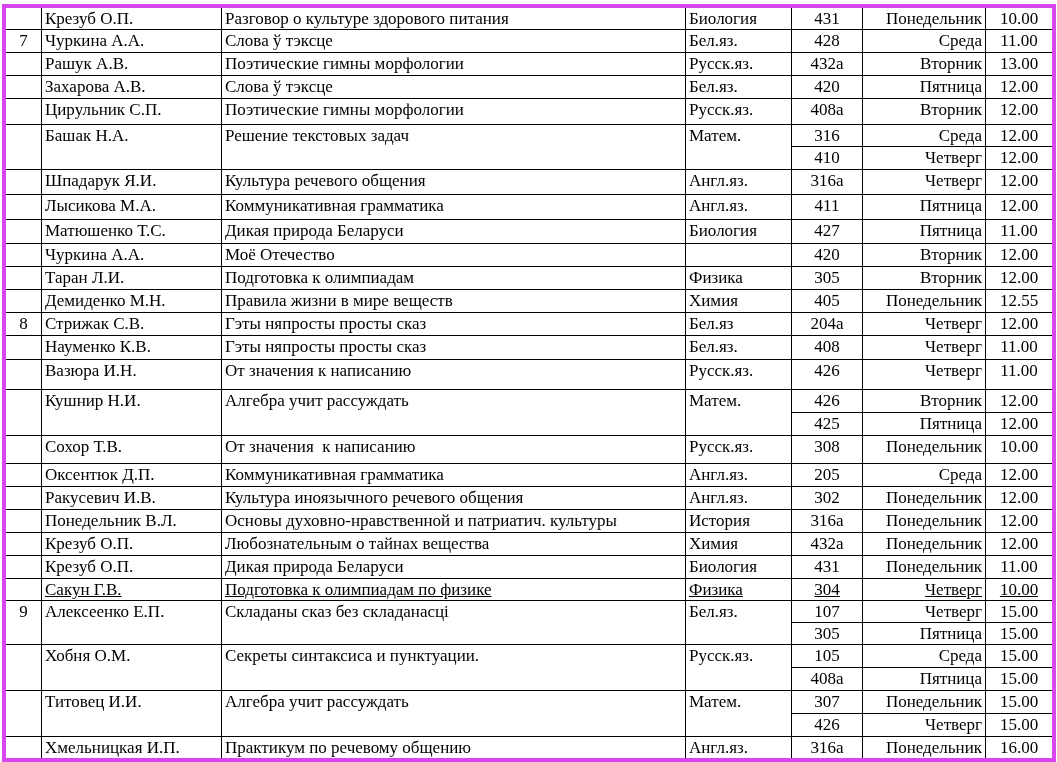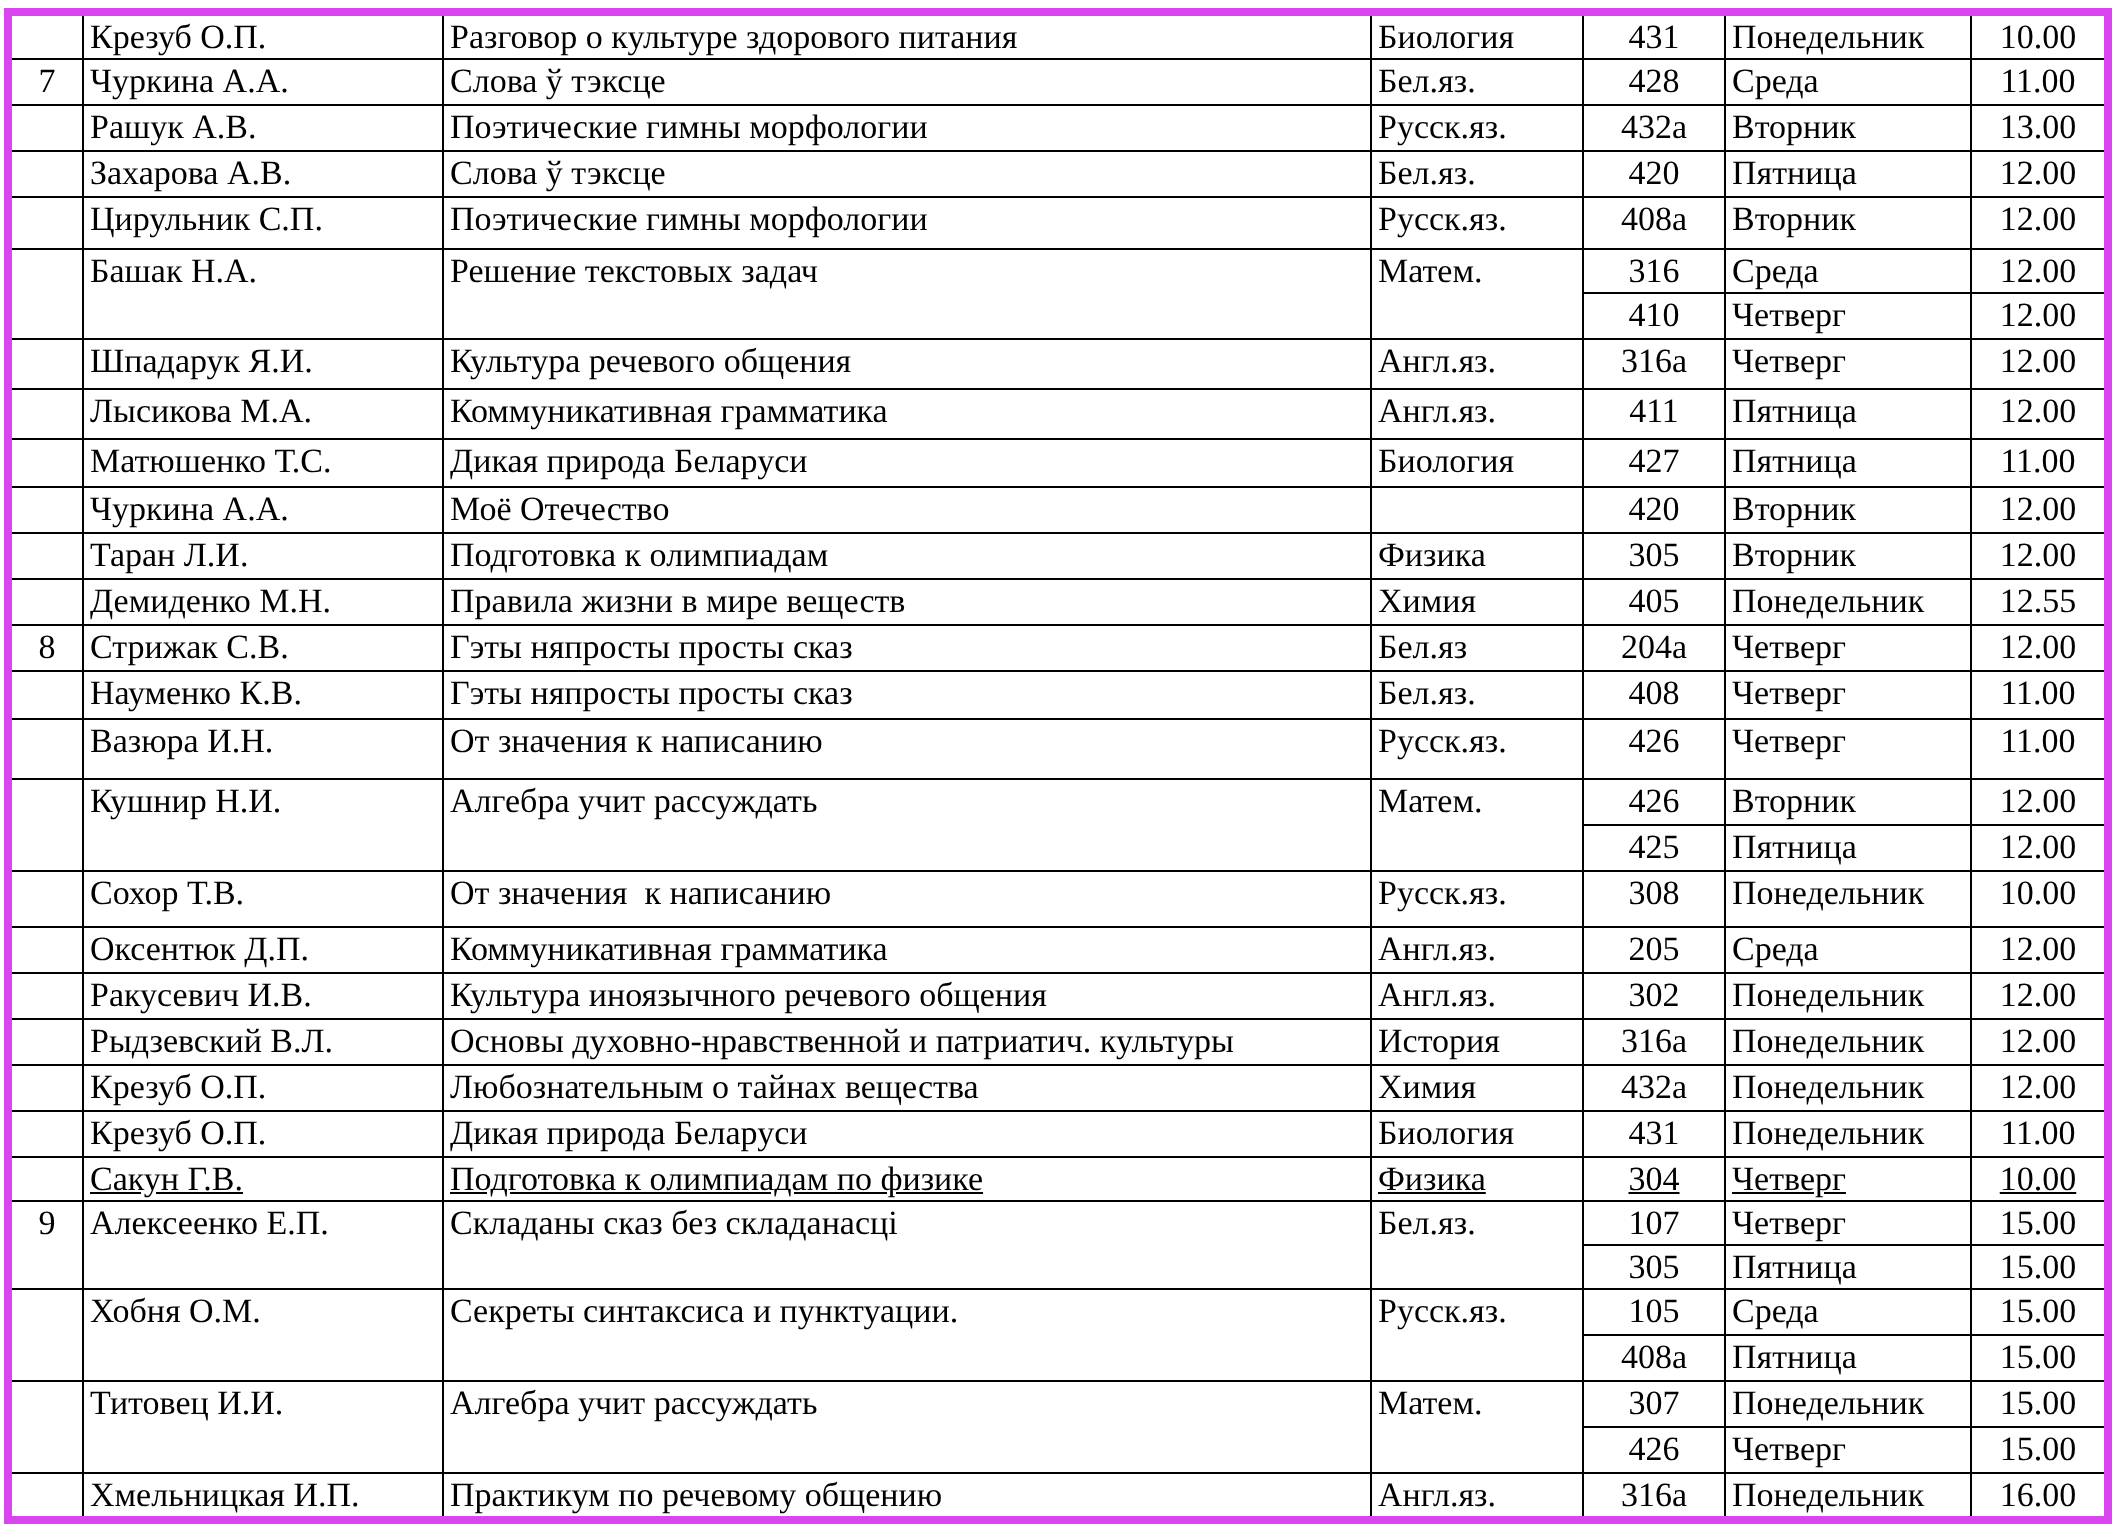--- a/index.html
+++ b/index.html
@@ -28,21 +28,21 @@
     padding: 1px 3px 0 3px;
     vertical-align: top;
     overflow: hidden;
     white-space: pre-wrap;
   }
   td.c-grade  { width: 29px;  text-align: center; padding-left: 1px; padding-right: 1px; }
   td.c-teacher{ width: 173px; text-align: left; }
   td.c-title  { width: 457px; text-align: left; }
   td.c-subject{ width: 99px;  text-align: left; }
   td.c-room   { width: 64px;  text-align: center; padding-left: 1px; padding-right: 1px; }
-  td.c-day    { width: 116px; text-align: left; padding-left: 1px; padding-right: 1px; }
+  td.c-day    { width: 116px; text-align: right; padding-left: 1px; padding-right: 1px; }
   td.c-time   { width: 60px;  text-align: center; padding-left: 1px; padding-right: 1px; }
 </style>
 </head>
 <body>
 
 <table class="schedule">
   <tbody>
       <tr style="height: 23px;">
         <td class="c-grade"></td>
         <td class="c-teacher">Крезуб О.П.</td>
@@ -219,21 +219,21 @@
         <td class="c-grade"></td>
         <td class="c-teacher">Ракусевич И.В.</td>
         <td class="c-title">Культура иноязычного речевого общения</td>
         <td class="c-subject">Англ.яз.</td>
         <td class="c-room">302</td>
         <td class="c-day">Понедельник</td>
         <td class="c-time">12.00</td>
       </tr>
       <tr style="height: 23px;">
         <td class="c-grade"></td>
-        <td class="c-teacher">Рыдзевский В.Л.</td>
+        <td class="c-teacher">Понедельник В.Л.</td>
         <td class="c-title">Основы духовно-нравственной и патриатич. культуры</td>
         <td class="c-subject">История</td>
         <td class="c-room">316а</td>
         <td class="c-day">Понедельник</td>
         <td class="c-time">12.00</td>
       </tr>
       <tr style="height: 23px;">
         <td class="c-grade"></td>
         <td class="c-teacher">Крезуб О.П.</td>
         <td class="c-title">Любознательным о тайнах вещества</td>

